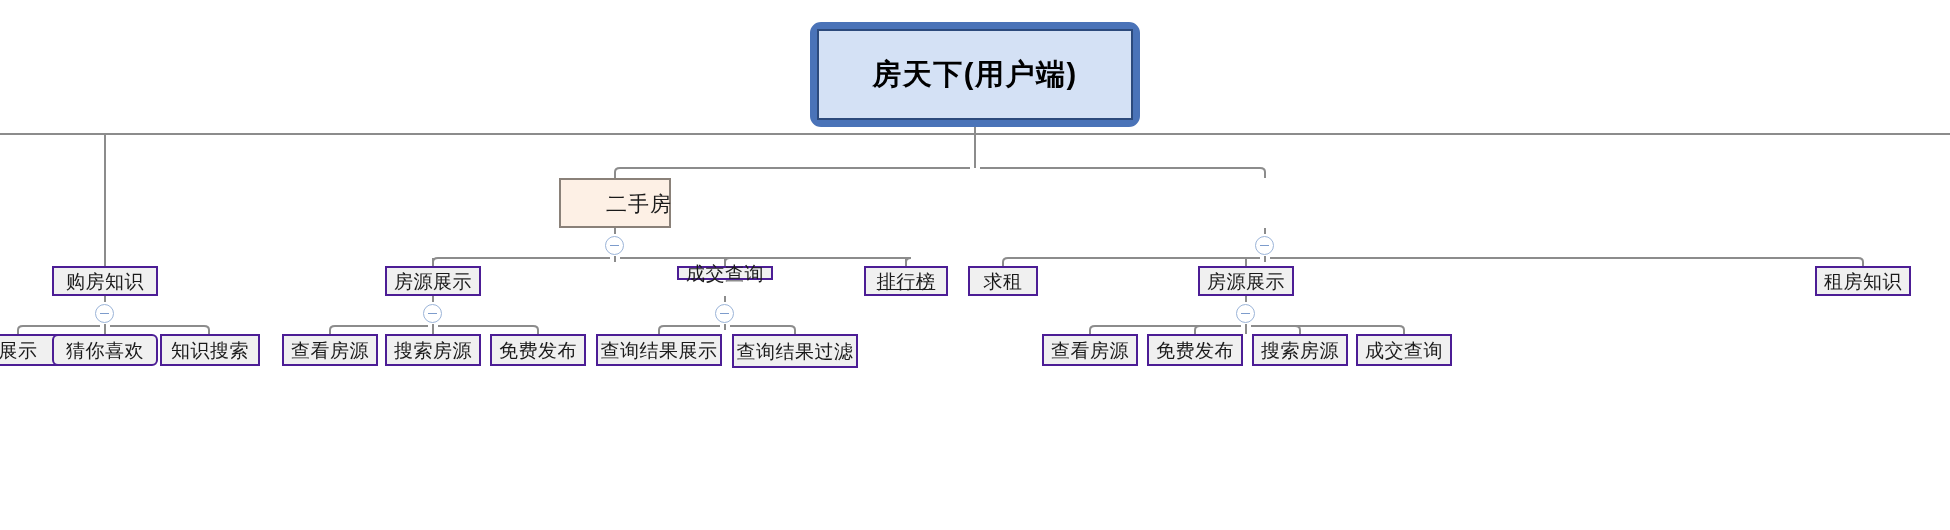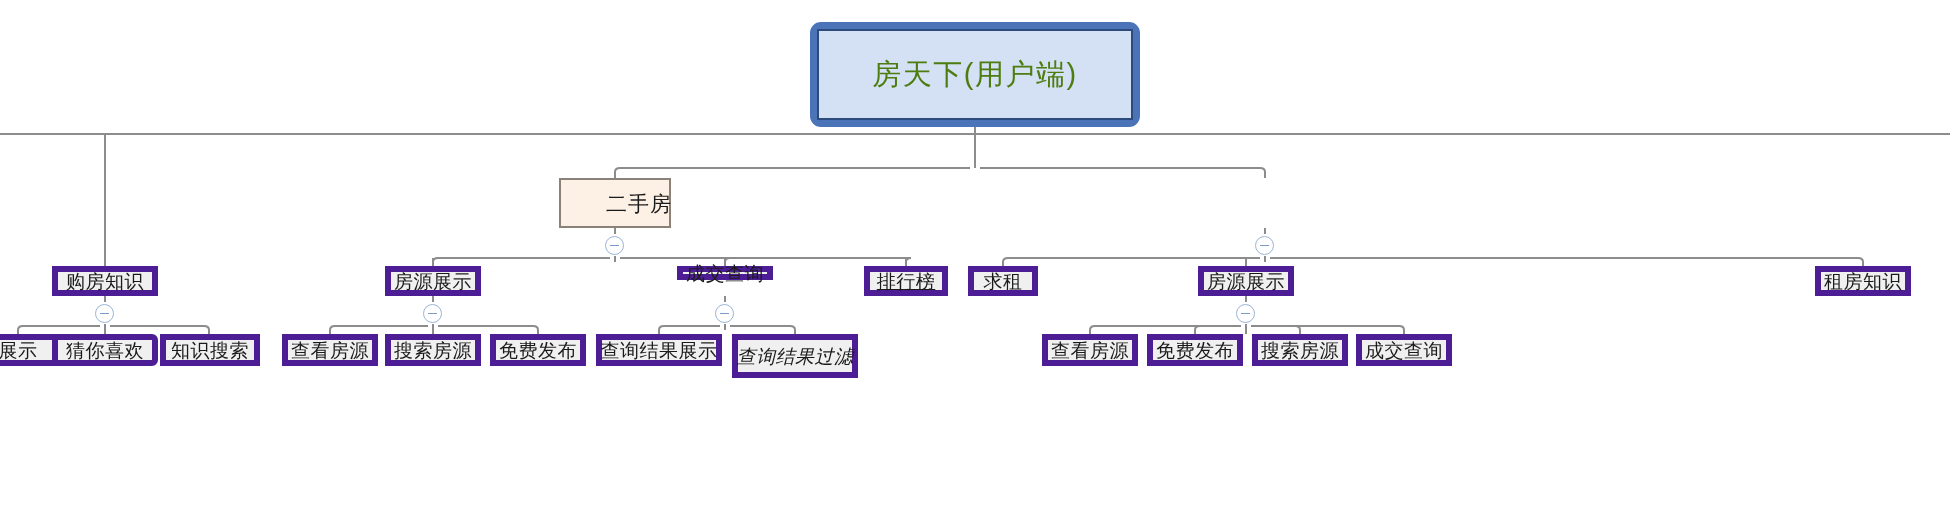--- a/index.html
+++ b/index.html
@@ -32,36 +32,36 @@
     background:#4a73b8;
     box-sizing:border-box;
   }
   .root-inner{
     position:absolute;
     left:0;top:0;right:0;bottom:0;
     background:#d4e1f5;
     border:2px solid #2c4a7c;
     box-sizing:border-box;
     display:flex;align-items:center;justify-content:center;
-    font-size:29px;font-weight:normal;color:#4d7c0f;
+    font-size:29px;font-weight:bold;color:#000000;
     letter-spacing:1.5px;
   }
 
   
   .node.lv2{
     background:#fdf0e5;
     border:2px solid #8a8179;
     font-size:21px;
     letter-spacing:1px;
     padding-left:48px;
   }
   
   .node.lv3,.node.leaf{
     background:#f0f0f0;
-    border:6px solid #4c1d95;
+    border:2px solid #4c1d95;
     font-size:19px;
     letter-spacing:.5px;
   }
   .node.leaf{font-size:19px;}
 
   
   .collapse{
     position:absolute;
     width:19px;height:19px;
     border:1.5px solid #9bb4d8;
@@ -182,21 +182,21 @@
   <div class="node leaf" style="left:160px;top:334px;width:100px;height:32px;">知识搜索</div>
 
   <div class="node leaf" style="left:282px;top:334px;width:96px;height:32px;">查看房源</div>
 
   <div class="node leaf" style="left:385px;top:334px;width:96px;height:32px;">搜索房源</div>
 
   <div class="node leaf" style="left:490px;top:334px;width:96px;height:32px;">免费发布</div>
 
   <div class="node leaf" style="left:596px;top:334px;width:126px;height:32px;">查询结果展示</div>
 
-  <div class="node leaf" style="left:732px;top:334px;width:126px;height:44px;font-style:italic;">查询结果过滤</div>
+  <div class="node leaf" style="left:732px;top:334px;width:126px;height:34px;">查询结果过滤</div>
 
   <div class="node leaf" style="left:1042px;top:334px;width:96px;height:32px;">查看房源</div>
 
   <div class="node leaf" style="left:1147px;top:334px;width:96px;height:32px;">免费发布</div>
 
   <div class="node leaf" style="left:1252px;top:334px;width:96px;height:32px;">搜索房源</div>
 
   <div class="node leaf" style="left:1356px;top:334px;width:96px;height:32px;">成交查询</div>
 
 </div>

